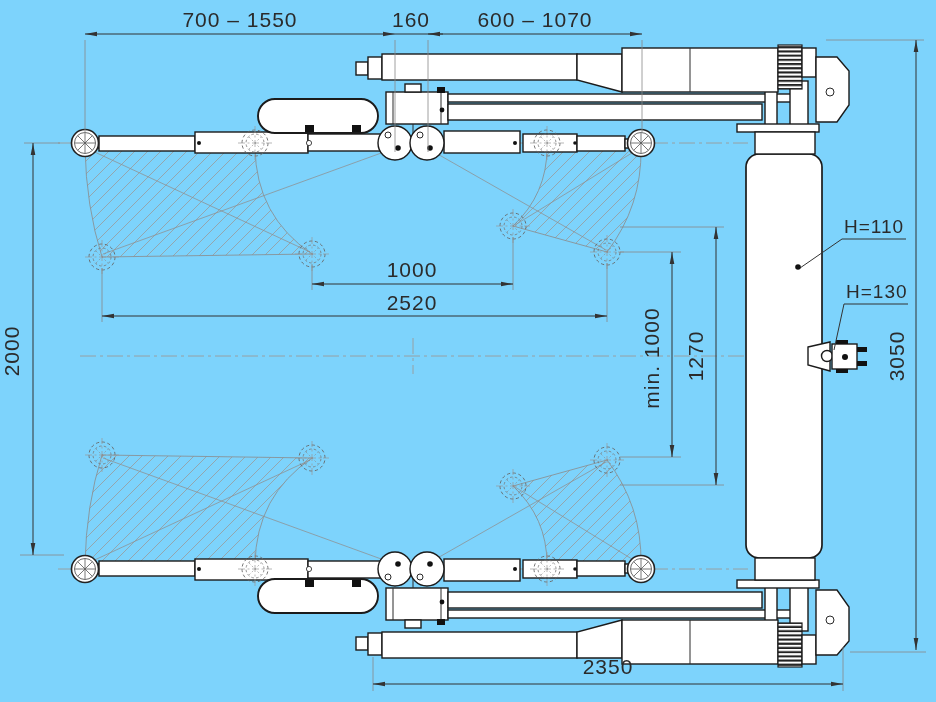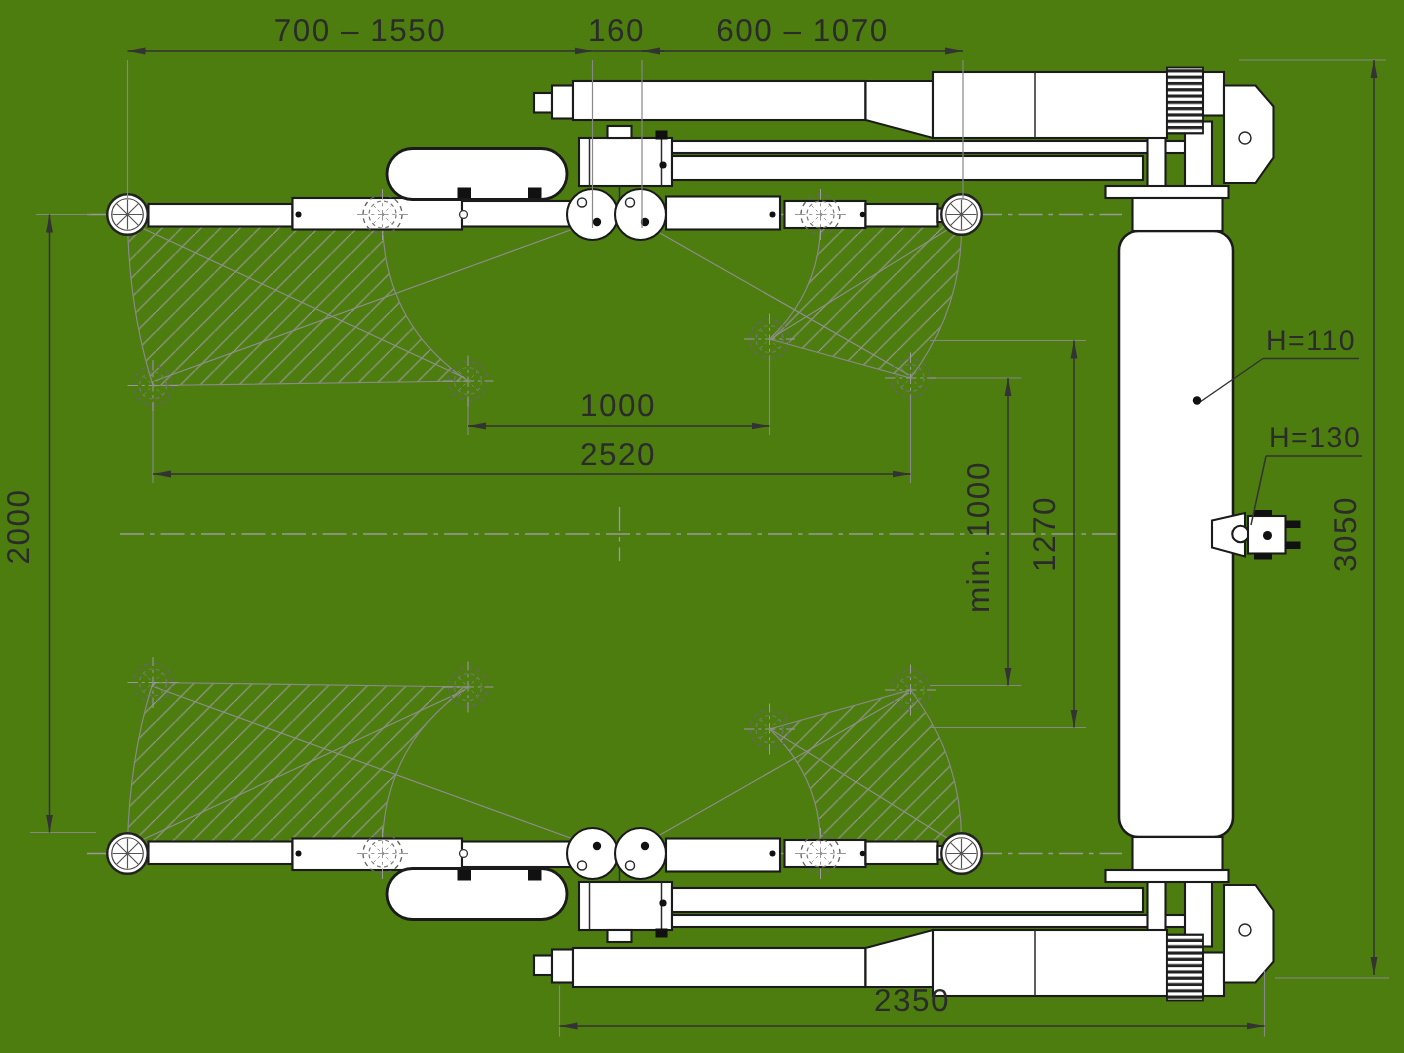--- a/index.html
+++ b/index.html
@@ -1,16 +1,16 @@
 <!DOCTYPE html>
 <html><head>
 <meta charset="utf-8">
 <style>
   html,body{margin:0;padding:0;background:#fff;}
-  .stage{width:936px;height:702px;position:relative;background:#4d7c0f;overflow:hidden;}
+  .stage{width:936px;height:702px;position:relative;background:#7dd3fc;overflow:hidden;}
   svg text{font-family:"Liberation Sans", sans-serif;fill:#2b2b2b;letter-spacing:1px;}
   .dimtxt{font-size:21px;}
   .htxt{font-size:19px;}
   .obj{stroke:#1b1b1b;stroke-width:1.4;fill:#fff;}
   .objh{stroke:#1b1b1b;stroke-width:1.7;fill:#fff;}
   .objt{stroke:#2a2a2a;stroke-width:1;fill:none;}
   .dim{stroke:#333;stroke-width:1;fill:none;}
   .ext{stroke:#888;stroke-width:0.8;fill:none;}
   .cl{stroke:#9a9a9a;stroke-width:0.9;fill:none;stroke-dasharray:16 4 3 4;}
   .swing{stroke:#8f8f8f;stroke-width:0.75;fill:none;}

